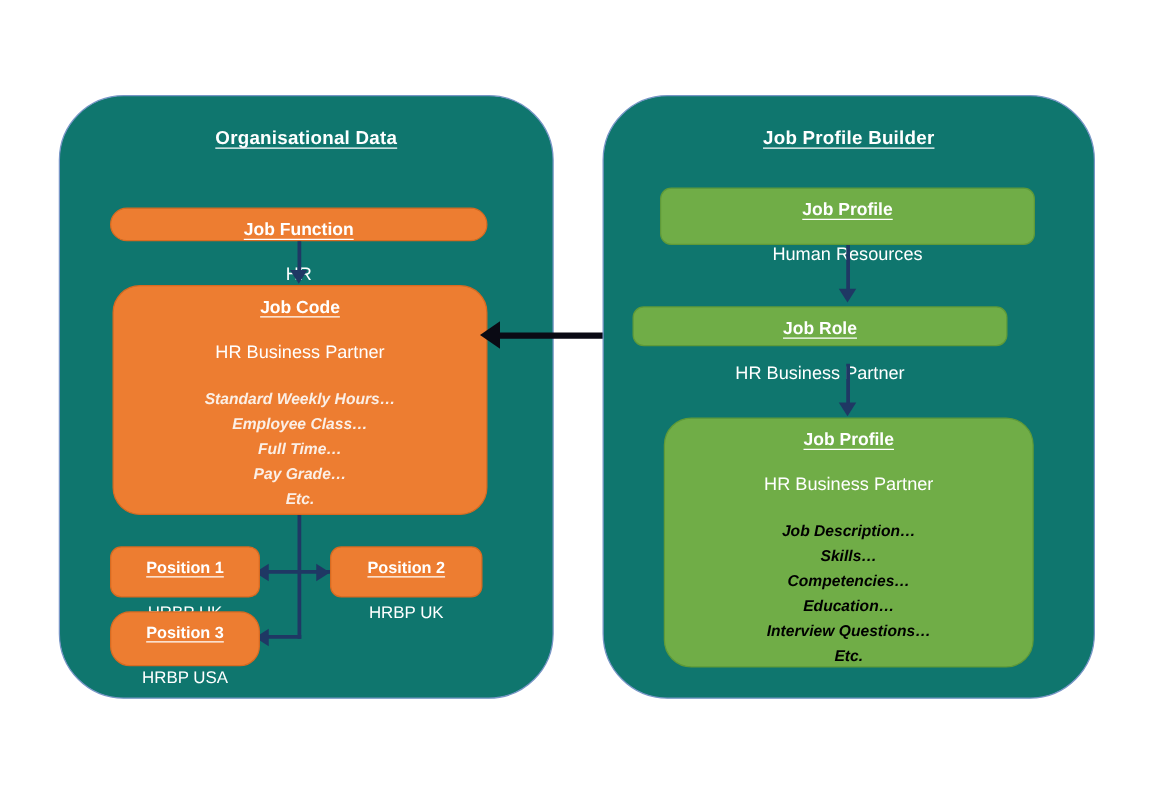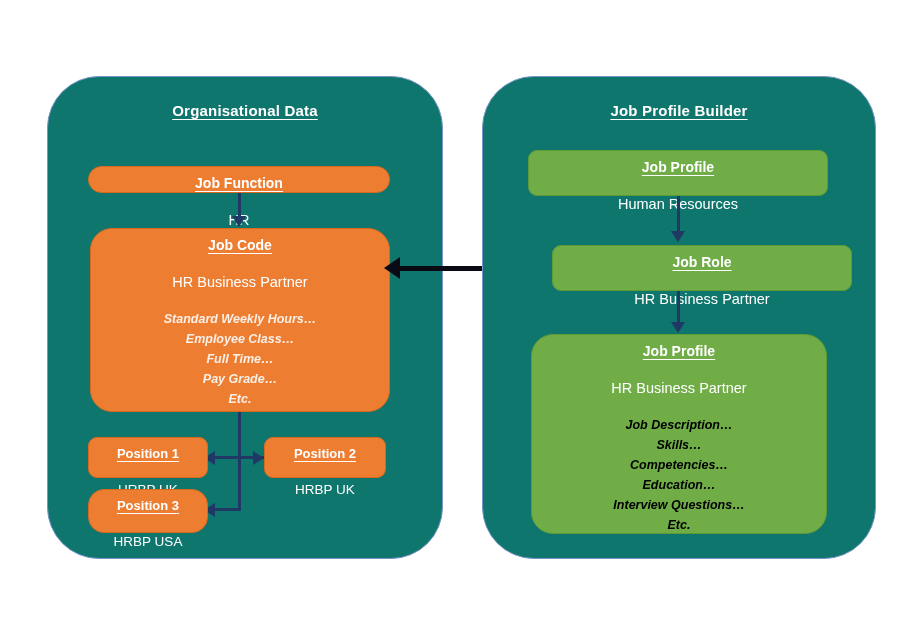--- a/index.html
+++ b/index.html
@@ -87,21 +87,21 @@
   .node.small .node-sub   { font-size: 13.5px; line-height: 19px; }
 
   
   #node-job-function { left: 88px;  top: 166px; width: 302px; height: 27px; border-radius: 15px; }
   #node-job-code     { left: 90px;  top: 228px; width: 300px; height: 184px; }
   #node-position-1   { left: 88px;  top: 437px; width: 120px; height: 41px; }
   #node-position-2   { left: 264px; top: 437px; width: 122px; height: 41px; }
   #node-position-3   { left: 88px;  top: 489px; width: 120px; height: 44px; border-radius: 16px; }
 
   #node-job-family  { left: 528px; top: 150px; width: 300px; height: 46px; }
-  #node-job-role    { left: 552px; top: 245px; width: 300px; height: 46px; }
+  #node-job-role    { left: 506px; top: 245px; width: 300px; height: 32px; }
   #node-job-profile { left: 531px; top: 334px; width: 296px; height: 200px; }
 
   
   .conn { position: absolute; background: #1F3864; }
   .vline { width: 3px; }
   .hline { height: 3px; }
 
   .arrow-head {
     position: absolute;
     width: 0; height: 0;

